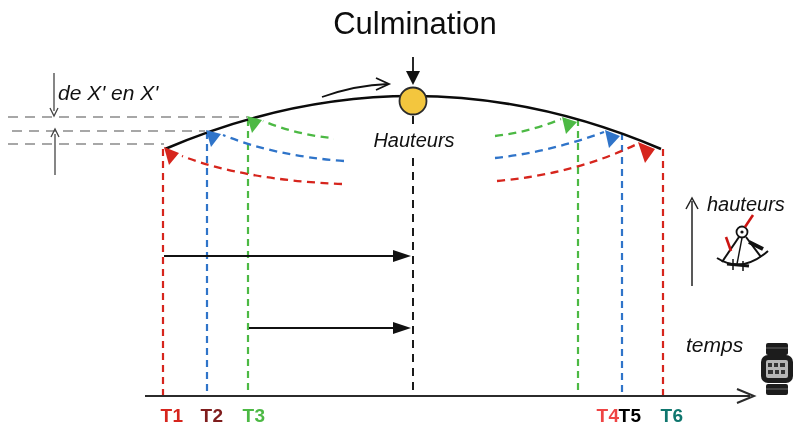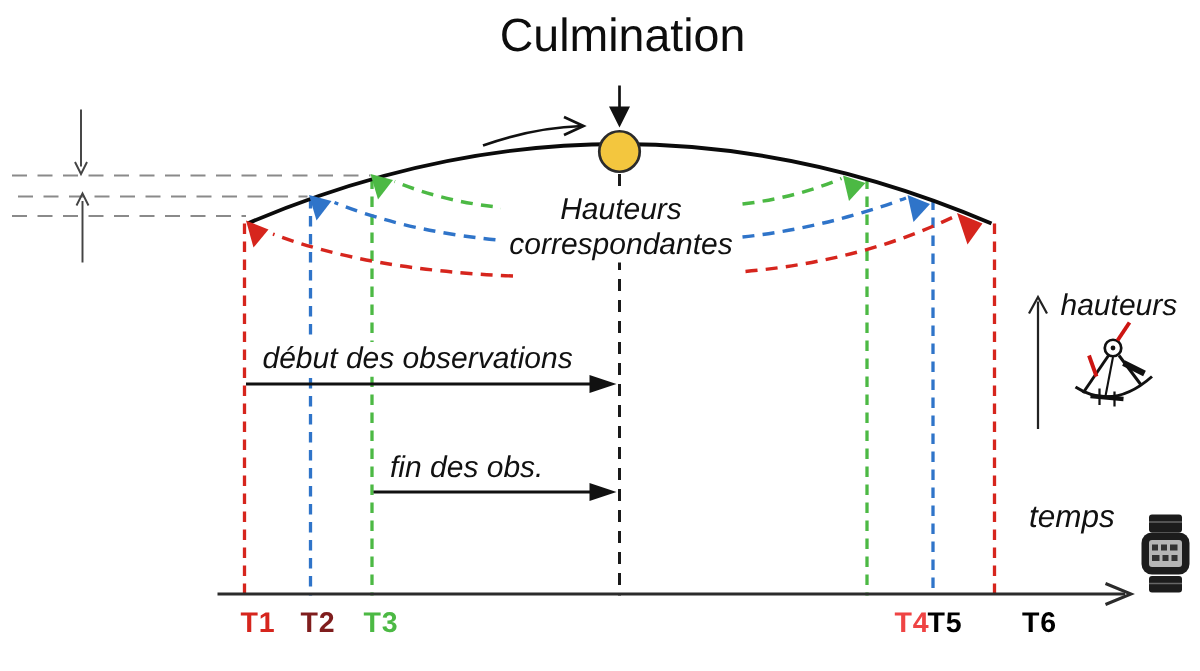--- a/index.html
+++ b/index.html
@@ -125,30 +125,28 @@
         <rect x="768" y="370" width="5" height="4"></rect>
         <rect x="775" y="370" width="4" height="4"></rect>
         <rect x="781" y="370" width="4" height="4"></rect>
       </g>
       <rect x="766" y="384" width="22" height="11" rx="2" fill="#1c1c1c"></rect>
       <line x1="766" y1="389" x2="788" y2="389" stroke="#666" stroke-width="1"></line>
     </g>
   </svg>
 
   <div id="title" class="lbl">Culmination</div>
+  <div id="increment" class="lbl">de X' en X'</div>
   <div id="heights" class="lbl">
     <div>Hauteurs</div>
-    <div>correspondantes</div>
   </div>
-  <div id="startobs" class="lbl">début des observations</div>
-  <div id="finobs" class="lbl">fin des obs.</div>
   <div id="hauteursAxis" class="lbl">hauteurs</div>
   <div id="tempsAxis" class="lbl">temps</div>
 
   <div id="tick-labels">
       <div class="tick-label" style="left: 172px; color: rgb(214, 37, 29);">T1</div>
       <div class="tick-label" style="left: 212px; color: #7f1d1d;">T2</div>
       <div class="tick-label" style="left: 254px; color: rgb(76, 185, 68);">T3</div>
       <div class="tick-label" style="left: 608px; color: #ef4444;">T4</div>
       <div class="tick-label" style="left: 630px; color: #000000;">T5</div>
-      <div class="tick-label" style="left: 693px; color: #000000;">T6</div>
+      <div class="tick-label" style="left: 672px; color: #0f766e;">T6</div>
     </div>
 </div>
 
 </body></html>

